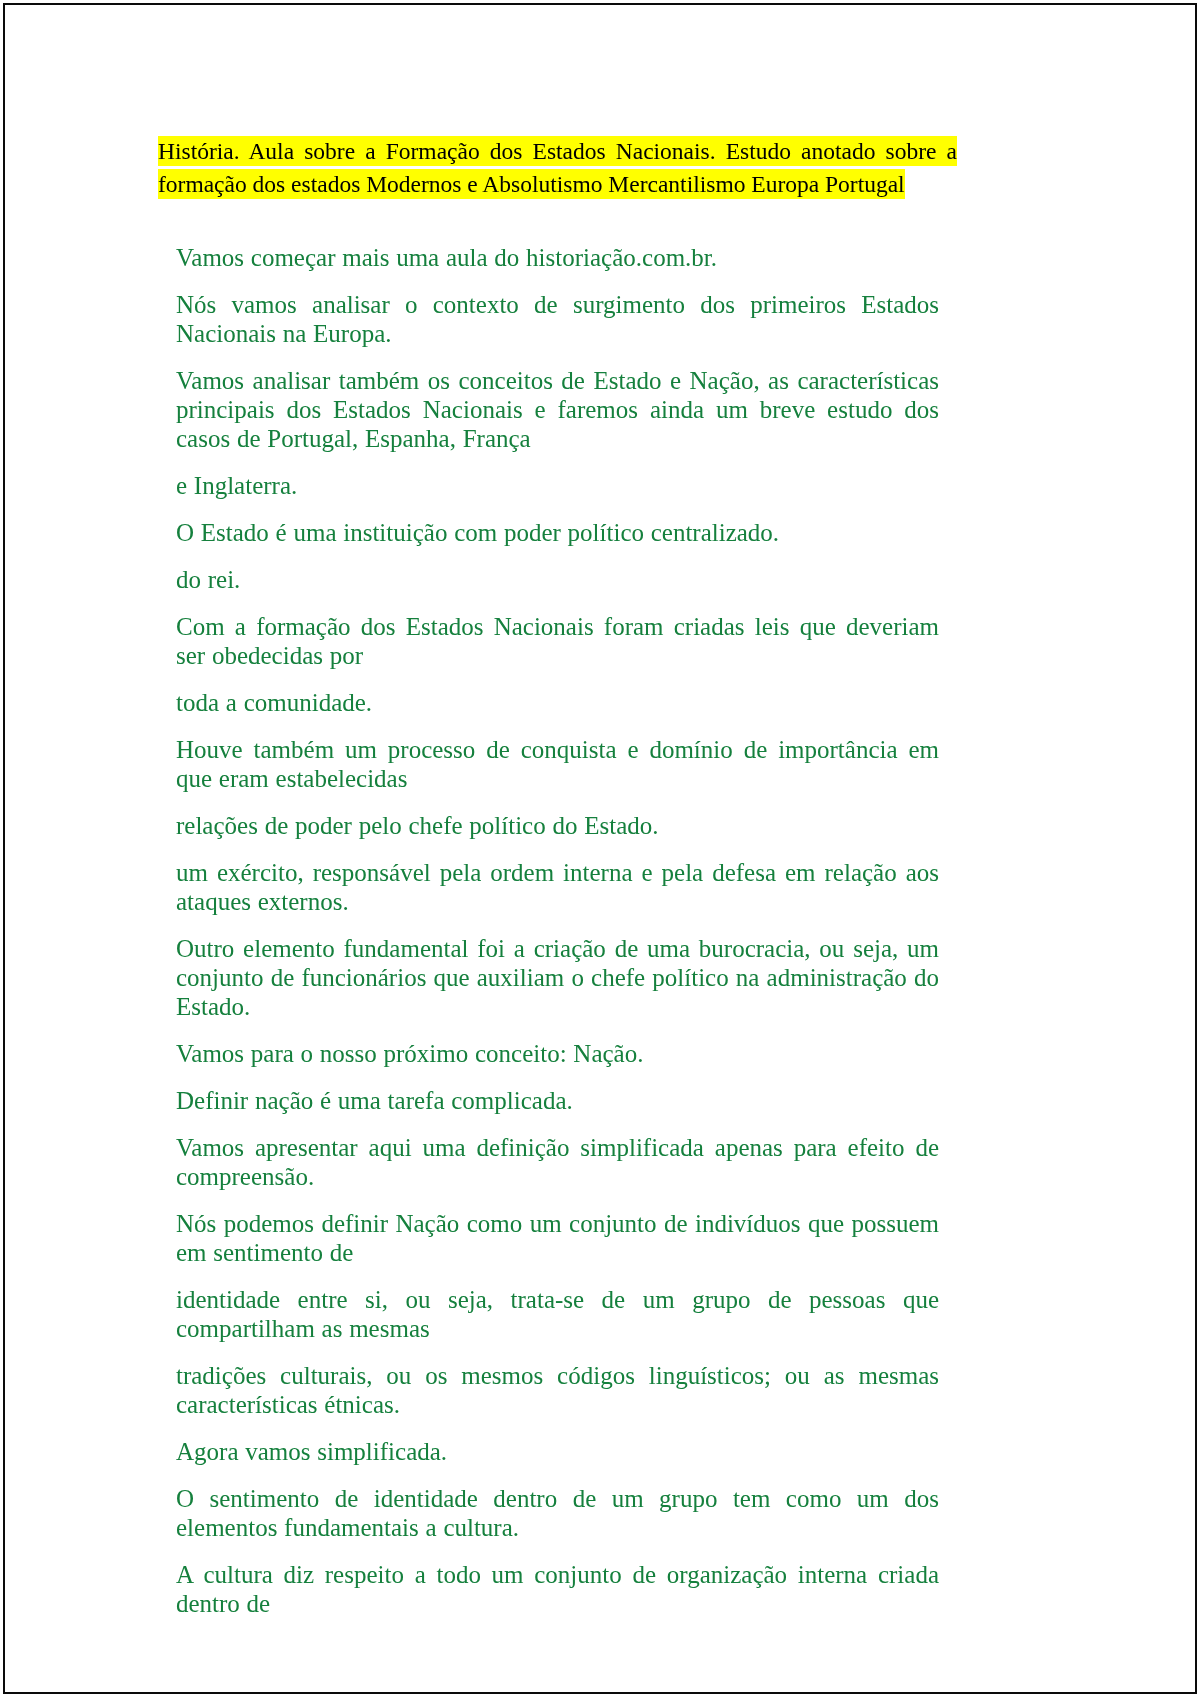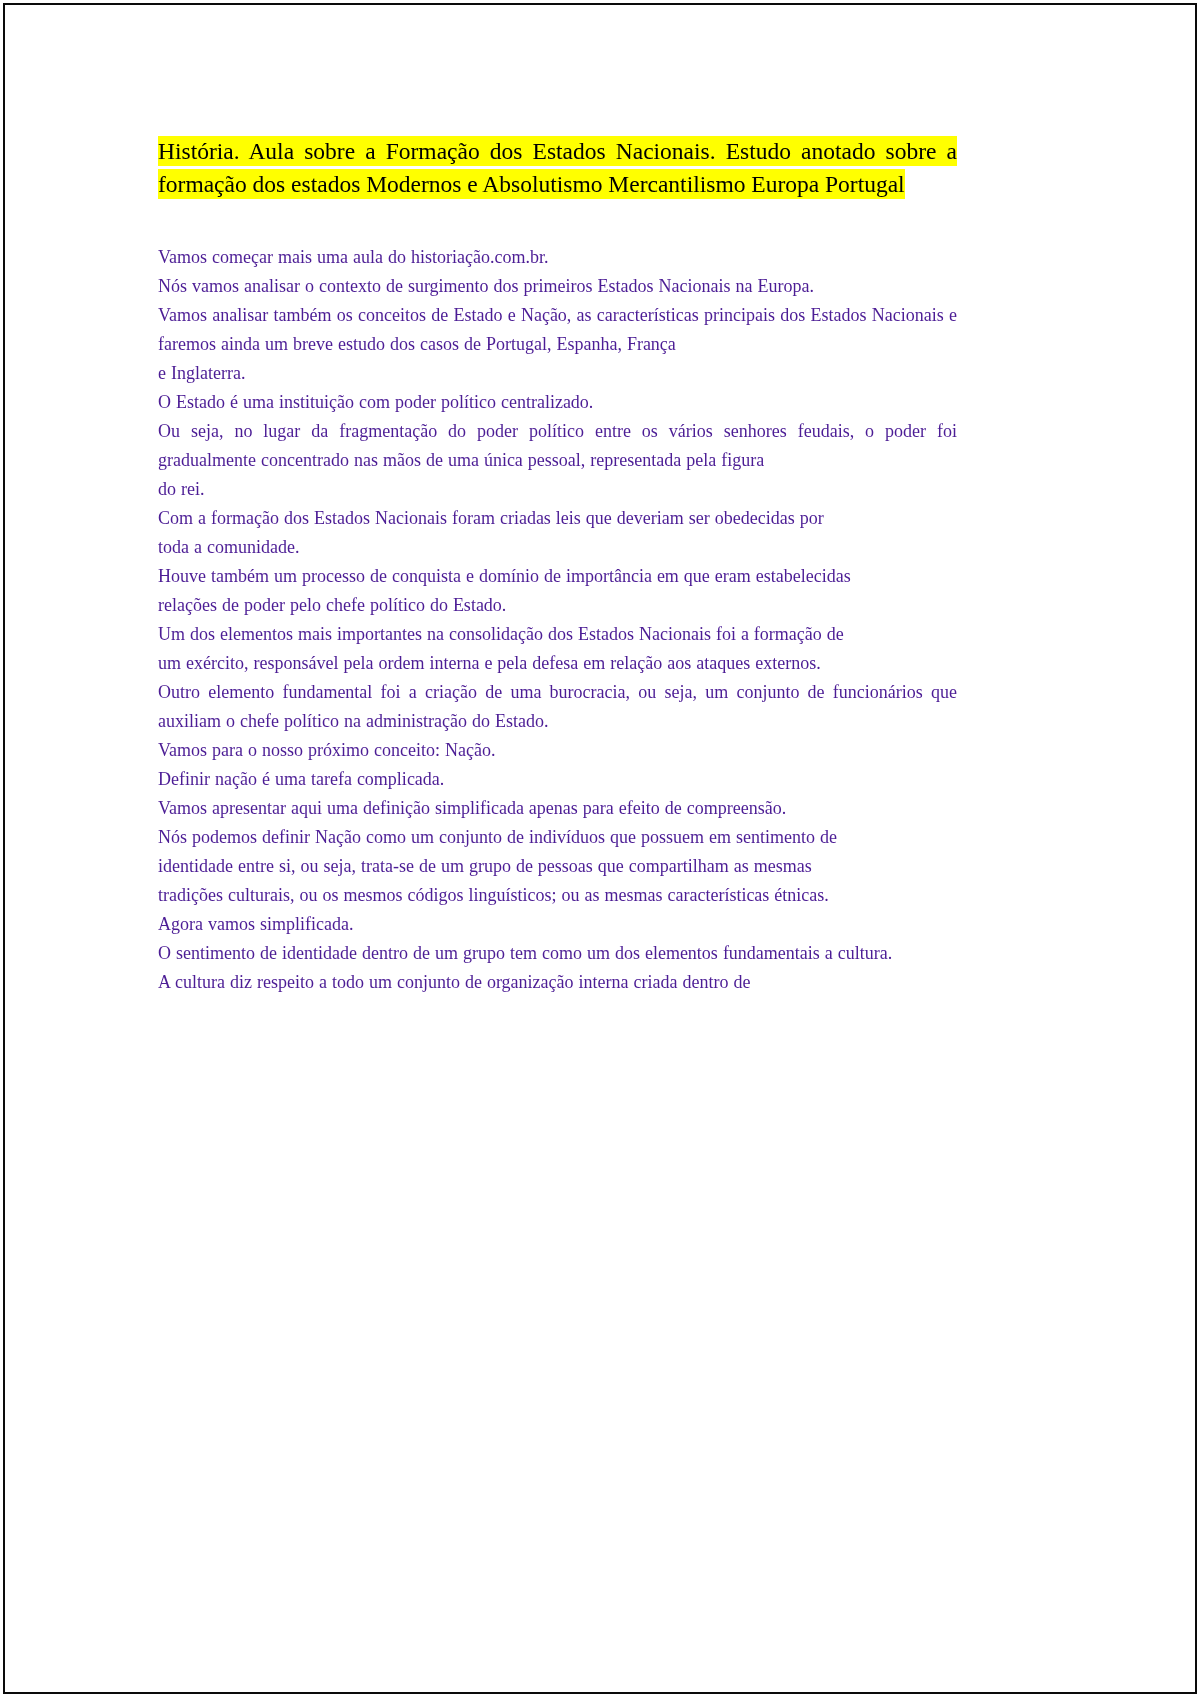--- a/index.html
+++ b/index.html
@@ -31,47 +31,45 @@
     text-align: justify;
     margin: 0 0 42px 0;
     color: #000000;
   }
   h1.doc-title mark {
     background: var(--highlight, #ffff00);
     color: #000000;
     padding: 2px 0;
   }
   .doc-body p {
-    font-size: 18px;
+    font-size: 25px;
     line-height: 29px;
     text-align: justify;
-    margin: 0;
-    color: #4c1d95;
+    margin: 18px;
+    color: #15803d;
     word-spacing: 0.5px;
   }
 </style>
 </head>
 <body>
 
 <div class="page-frame">
   <div class="content">
     <h1 class="doc-title"><mark>História. Aula sobre a Formação dos Estados Nacionais. Estudo anotado sobre a formação dos estados Modernos e  Absolutismo Mercantilismo Europa Portugal</mark></h1>
     <div class="doc-body">
         <p>Vamos começar mais uma aula do historiação.com.br.</p>
         <p>Nós vamos analisar o contexto de surgimento dos primeiros Estados Nacionais na Europa.</p>
         <p>Vamos analisar também os conceitos de Estado e Nação, as características principais dos Estados Nacionais e faremos ainda um breve estudo dos casos de Portugal, Espanha, França</p>
         <p>e Inglaterra.</p>
         <p>O Estado é uma instituição com poder político centralizado.</p>
-        <p>Ou seja, no lugar da fragmentação do poder político entre os vários senhores feudais, o poder foi gradualmente concentrado nas mãos de uma única pessoal, representada pela figura</p>
         <p>do rei.</p>
         <p>Com a formação dos Estados Nacionais foram criadas leis que deveriam ser obedecidas por</p>
         <p>toda a comunidade.</p>
         <p>Houve também um processo de conquista e domínio de importância em que eram estabelecidas</p>
         <p>relações de poder pelo chefe político do Estado.</p>
-        <p>Um dos elementos mais importantes na consolidação dos Estados Nacionais foi a formação de</p>
         <p>um exército, responsável pela ordem interna e pela defesa em relação aos ataques externos.</p>
         <p>Outro elemento fundamental foi a criação de uma burocracia, ou seja, um conjunto de funcionários que auxiliam o chefe político na administração do Estado.</p>
         <p>Vamos para o nosso próximo conceito: Nação.</p>
         <p>Definir nação é uma tarefa complicada.</p>
         <p>Vamos apresentar aqui uma definição simplificada apenas para efeito de compreensão.</p>
         <p>Nós podemos definir Nação como um conjunto de indivíduos que possuem em sentimento de</p>
         <p>identidade entre si, ou seja, trata-se de um grupo de pessoas que compartilham as mesmas</p>
         <p>tradições culturais, ou os mesmos códigos linguísticos; ou as mesmas características étnicas.</p>
         <p>Agora vamos simplificada.</p>
         <p>O sentimento de identidade dentro de um grupo tem como um dos elementos fundamentais a cultura.</p>

